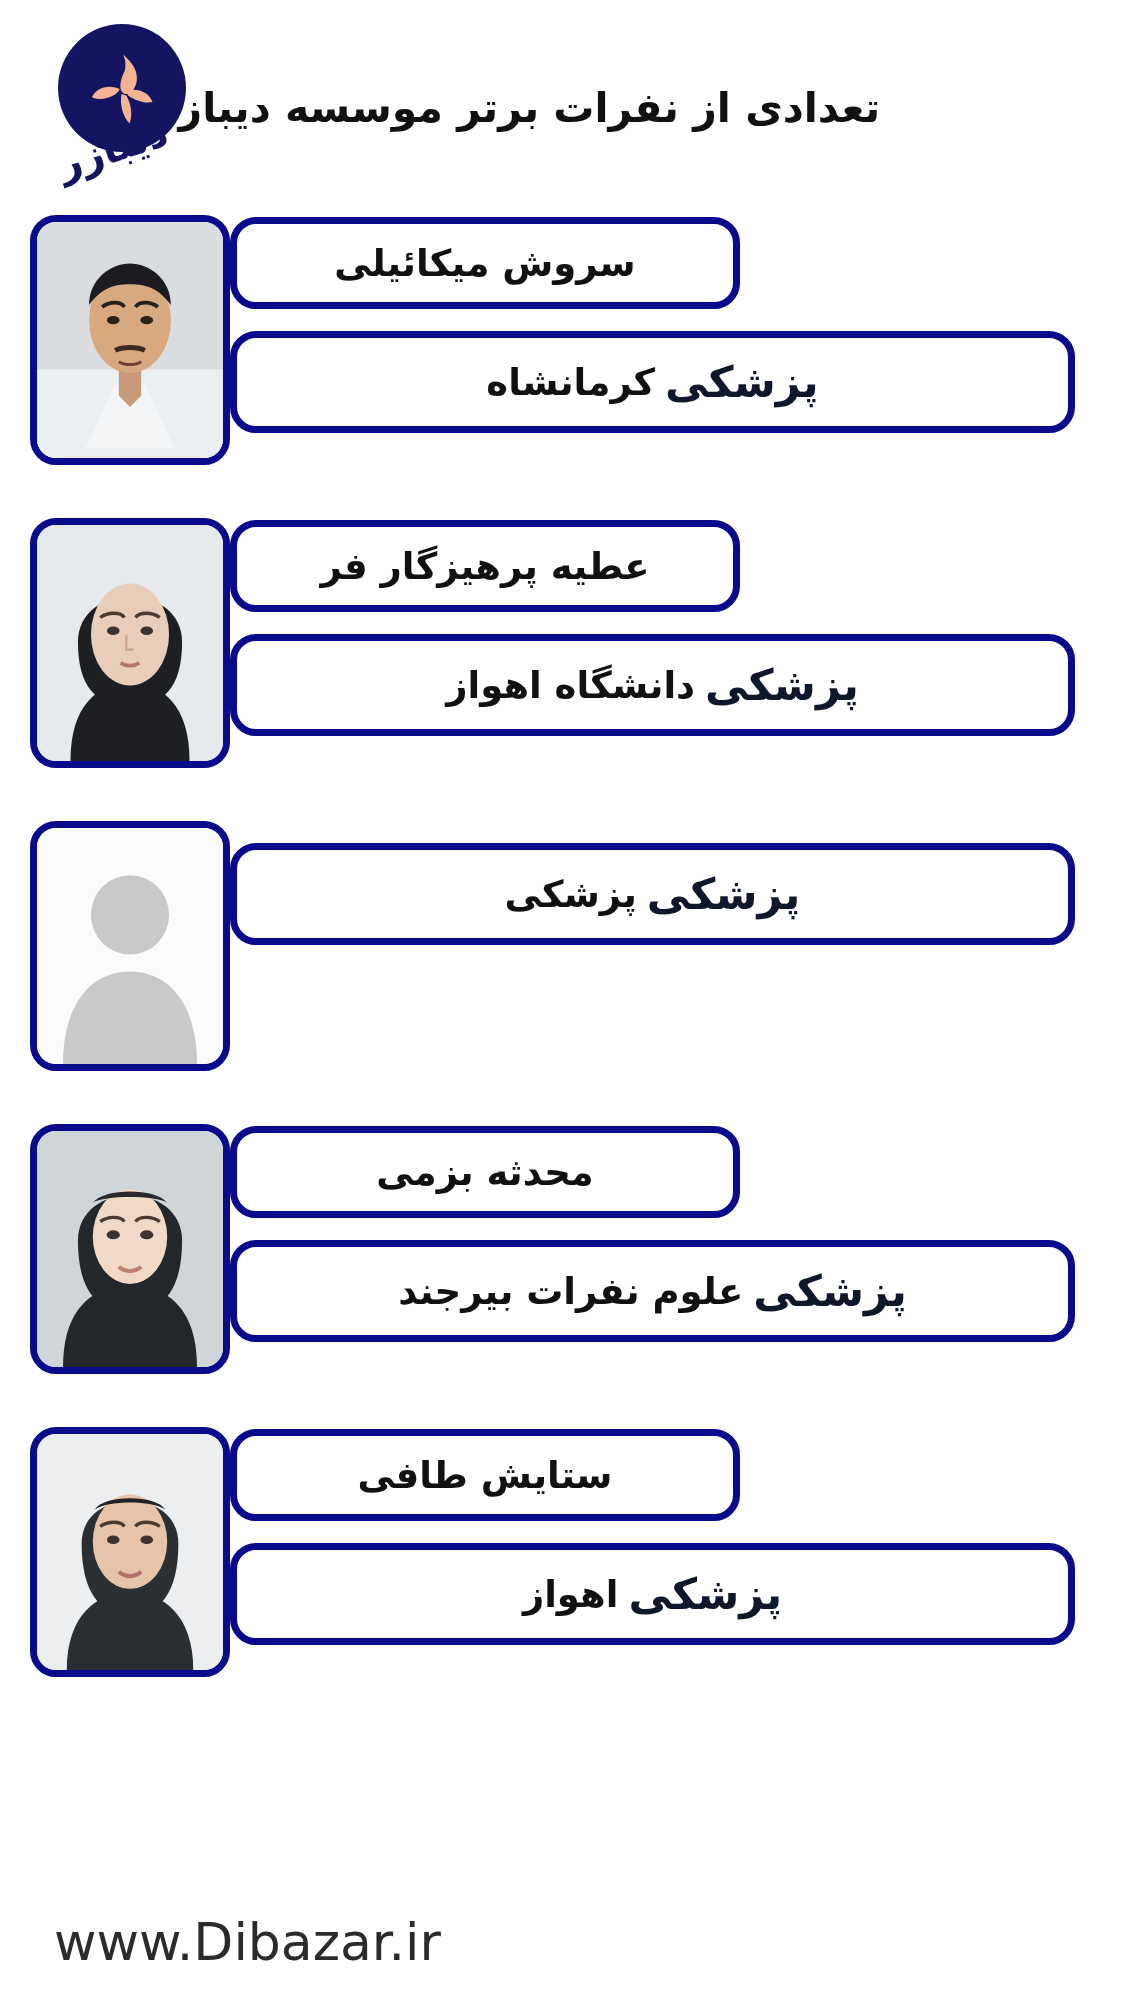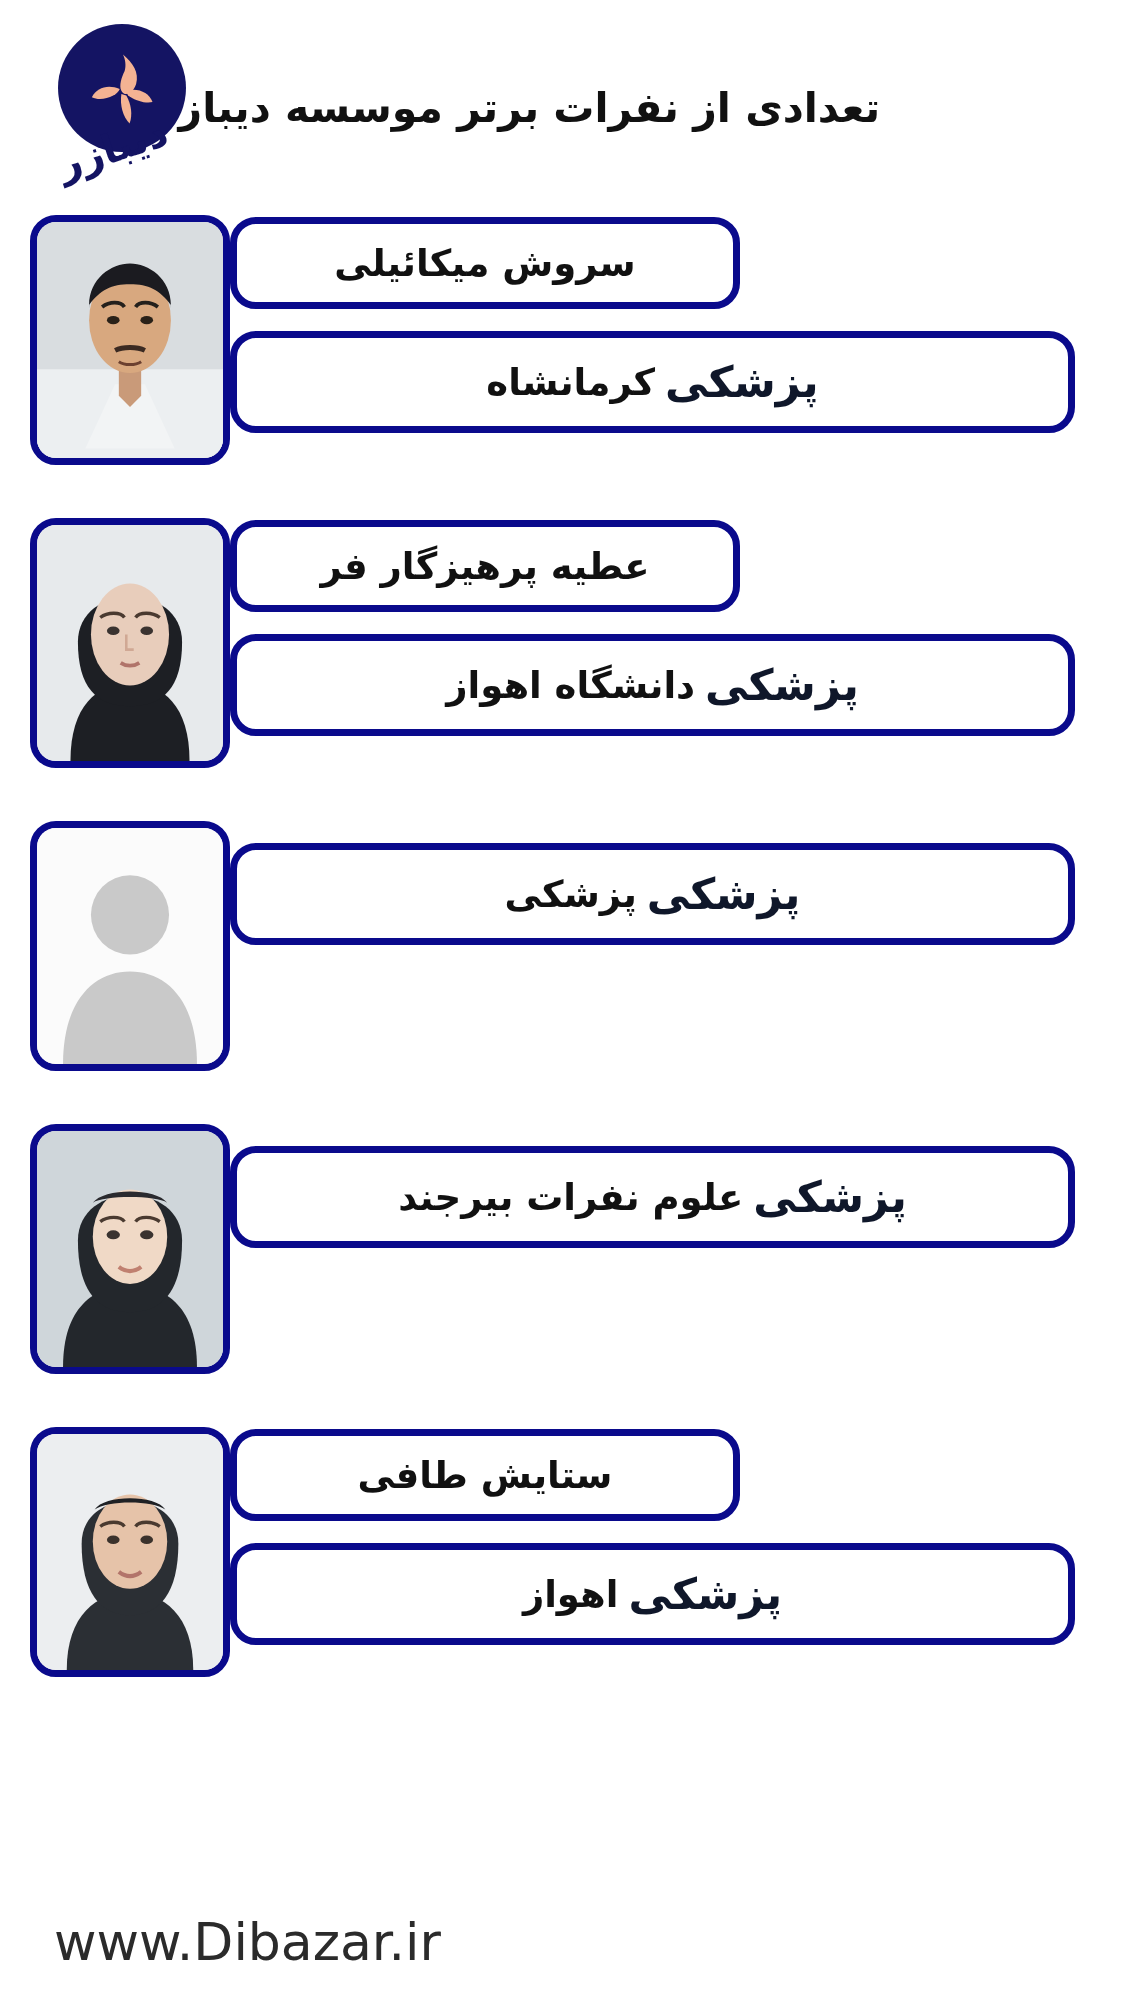--- a/index.html
+++ b/index.html
@@ -270,20 +270,21 @@
           <path d="M30 38 C36 30, 64 30, 70 38 C64 34, 36 34, 30 38 Z" fill="#2a2a2e"></path>
           <ellipse cx="41" cy="55" rx="3.6" ry="2.4" fill="#3a3330"></ellipse>
           <ellipse cx="59" cy="55" rx="3.6" ry="2.4" fill="#3a3330"></ellipse>
           <path d="M34 48 C38 45, 45 45, 47 48" stroke="#4a3a30" stroke-width="1.8" fill="none"></path>
           <path d="M53 48 C55 45, 62 45, 66 48" stroke="#4a3a30" stroke-width="1.8" fill="none"></path>
           <path d="M44 72 C48 75, 52 75, 56 72" stroke="#c08070" stroke-width="2.2" fill="none"></path>
         </svg>
       </div>
     </div>
     <div class="texts">
+      <div class="name-box">محدثه بزمی</div>
       <div class="field-box">
         <span class="major">پزشکی</span>
         <span class="place">علوم نفرات بیرجند</span>
       </div>
     </div>
   </div>
 
   <div class="entry">
     <div class="photo-wrap">
       <div class="photo">

